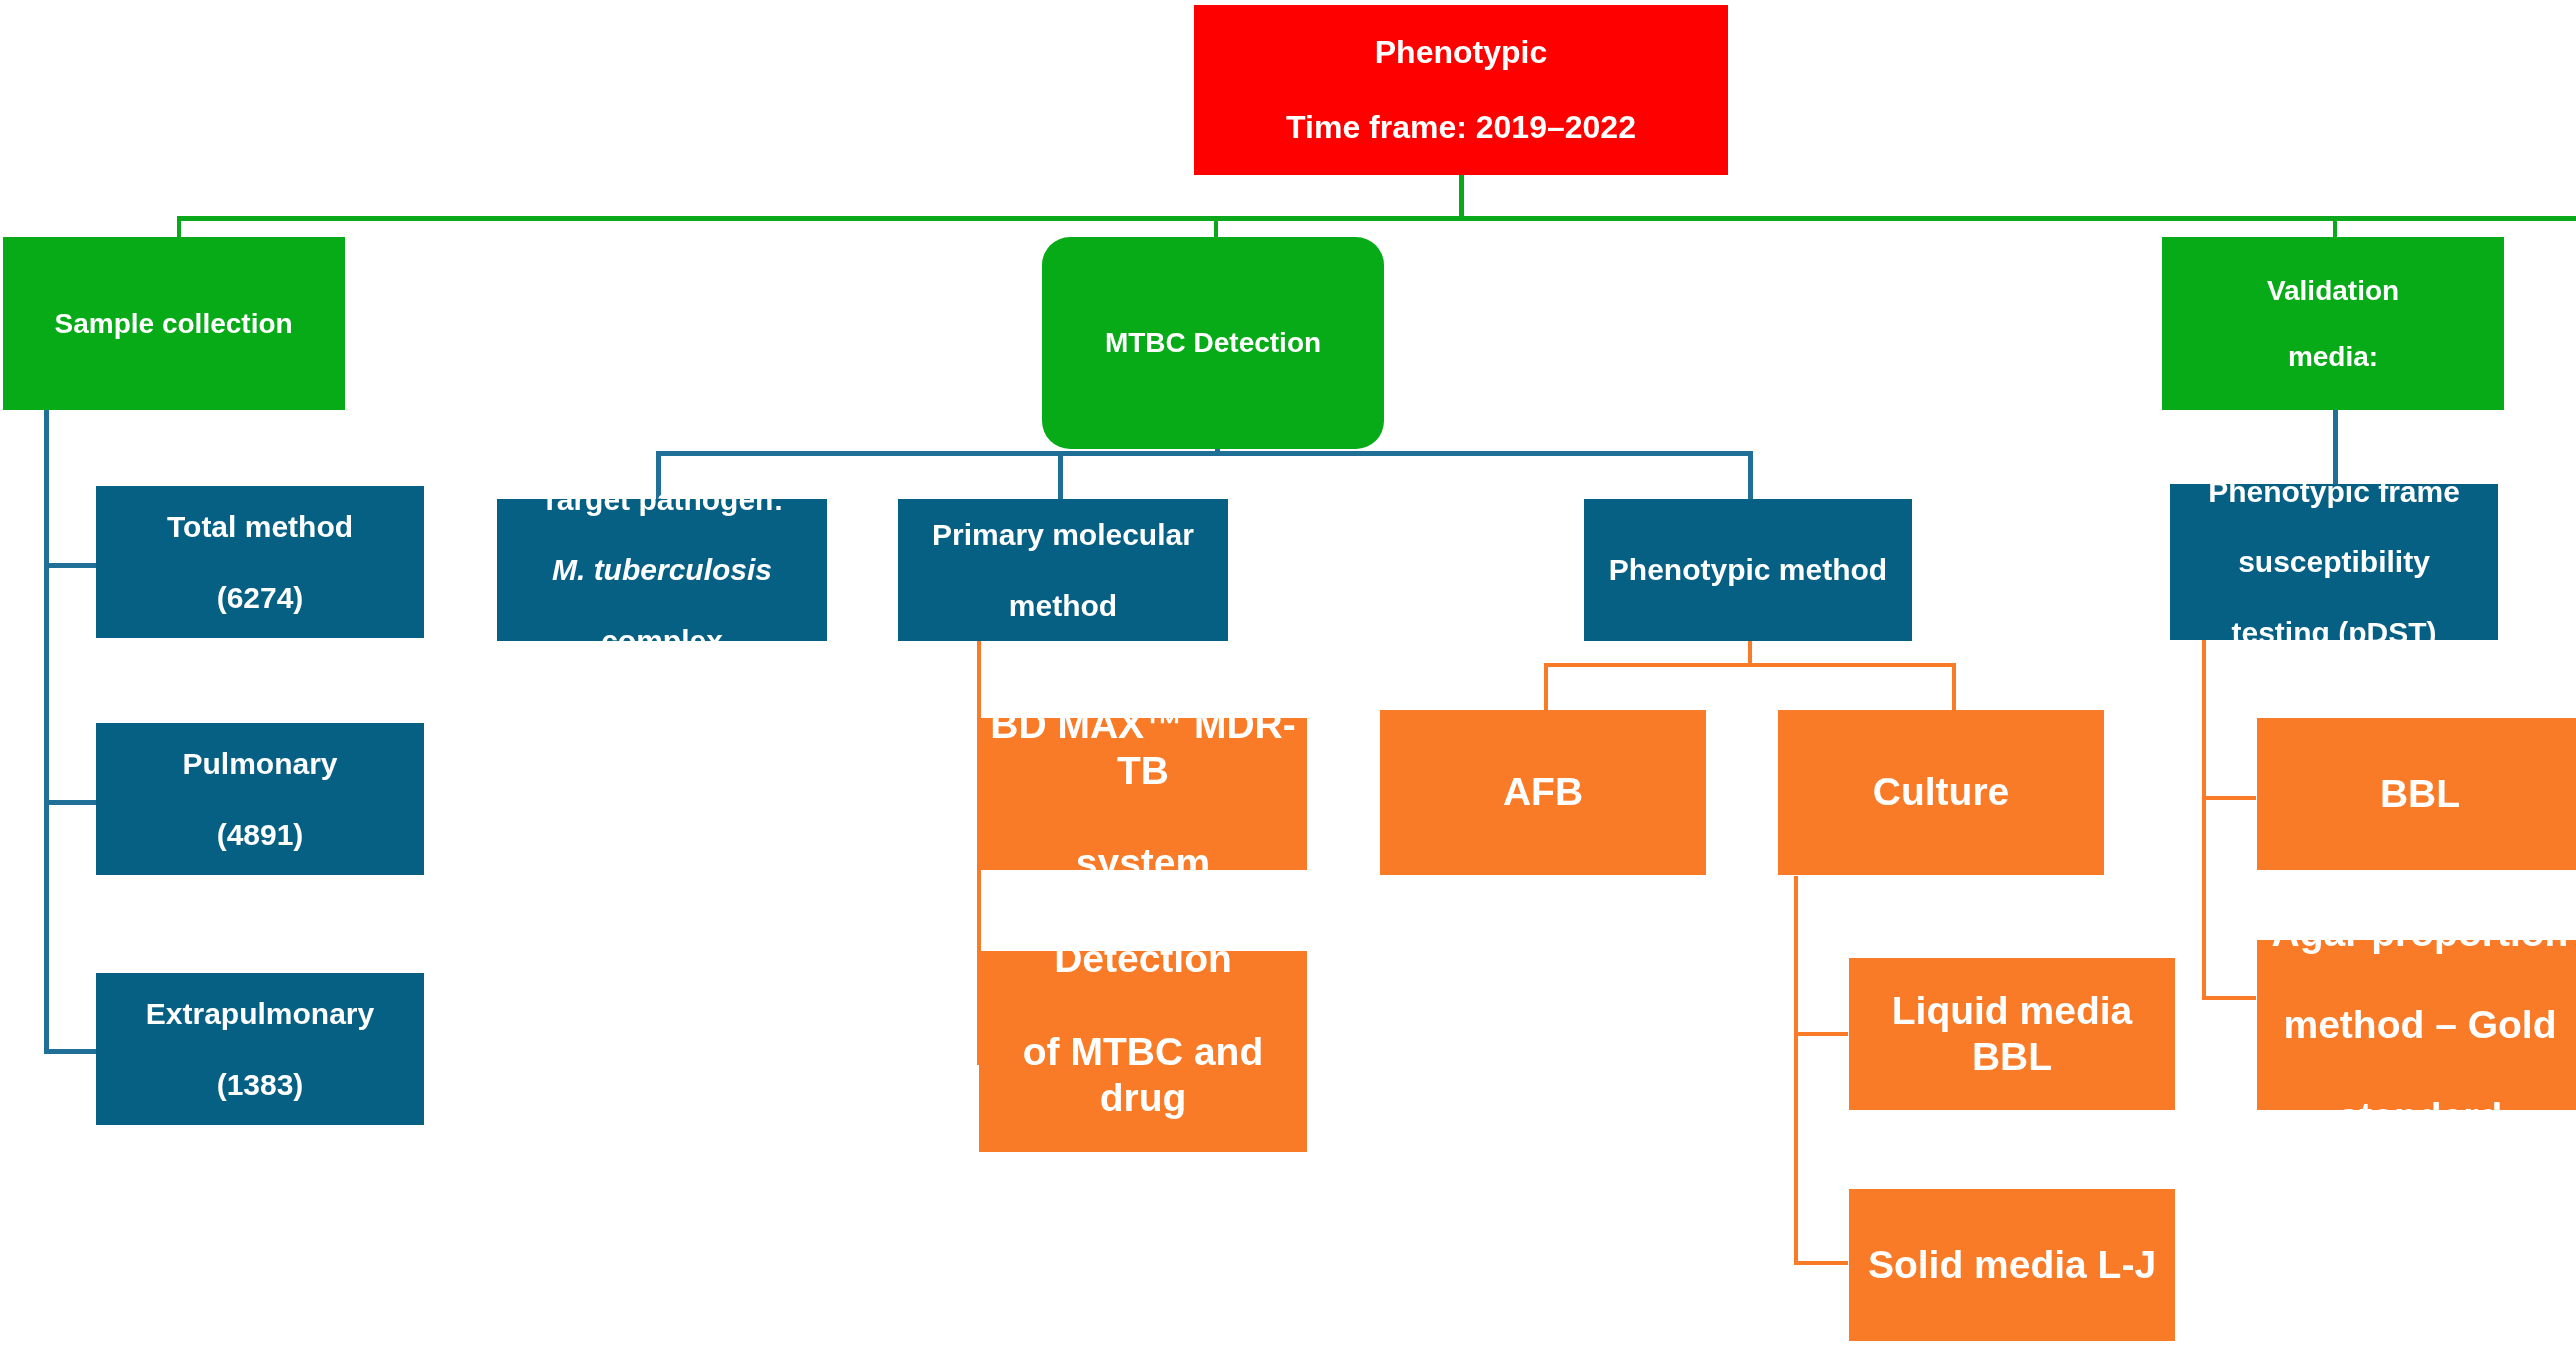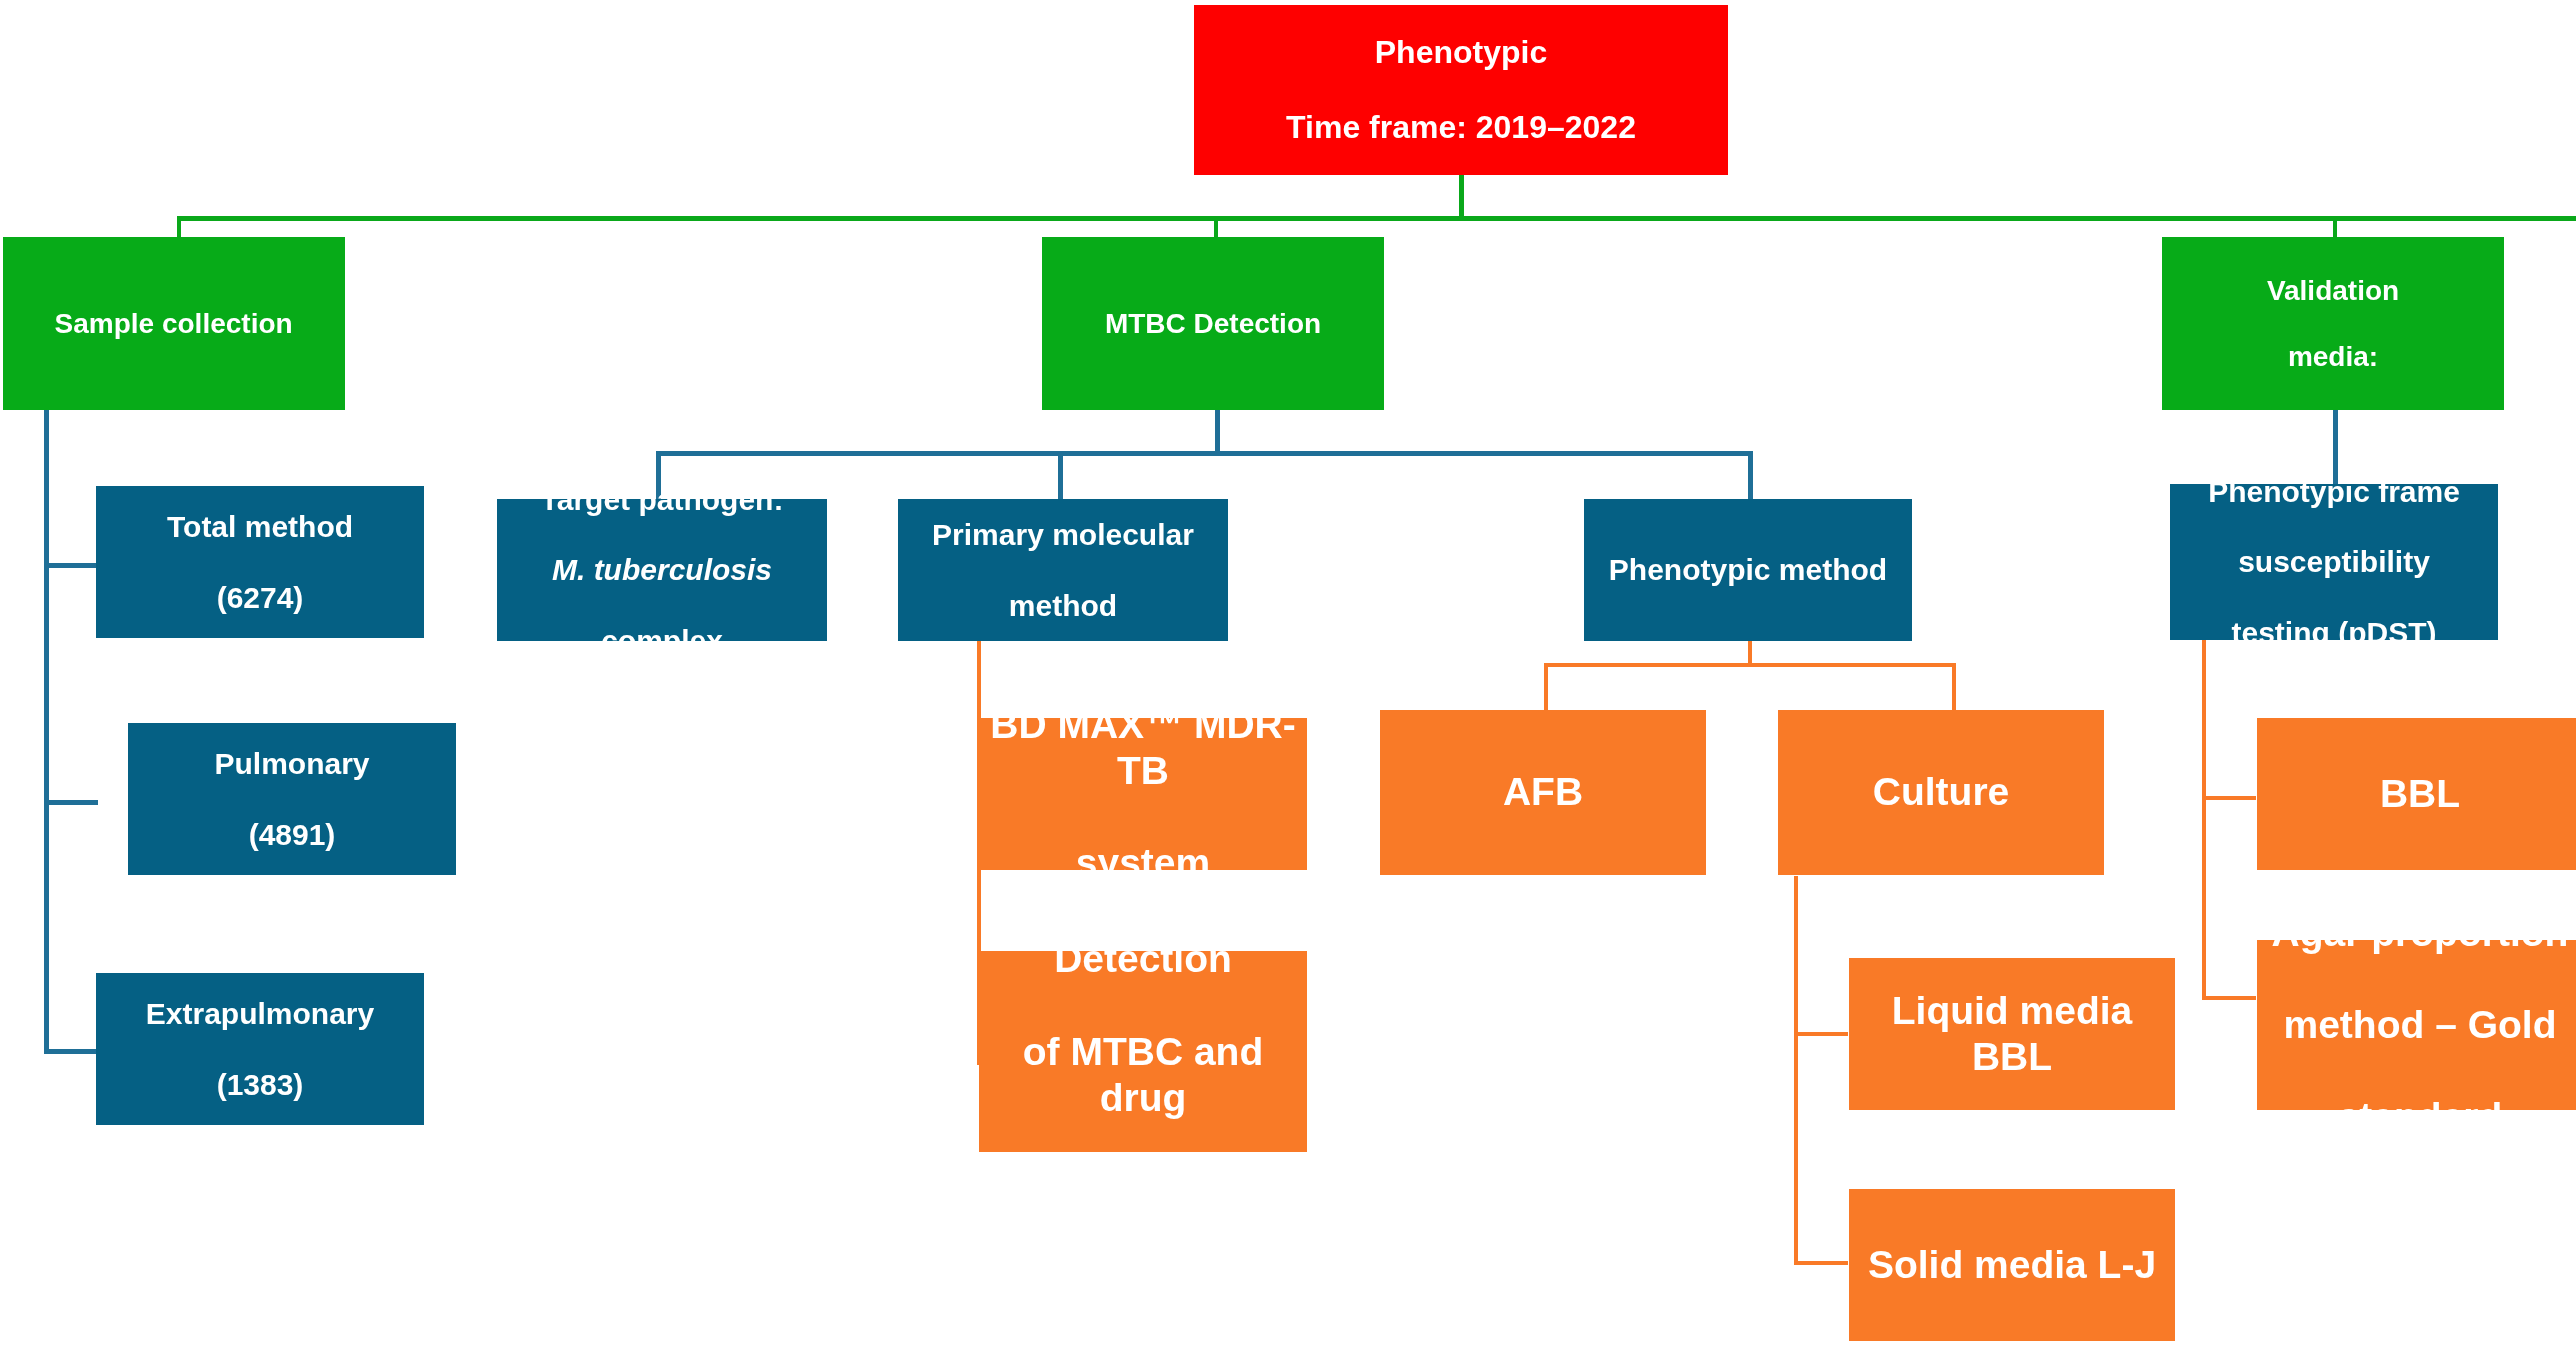--- a/index.html
+++ b/index.html
@@ -91,39 +91,39 @@
     <span>
       <span>Phenotypic</span><br>
       <span>Time frame: 2019–2022</span>
     </span>
   </div>
 
   <div class="node green" style="left:2.6px; top:237px; width:342px; height:173px;">
     <span>Sample collection</span>
   </div>
 
-  <div class="node green" style="left:1042px; top:237px; width:342px; height:173px;">
+  <div class="node green" style="left:1042px; top:237px; width:342px; height:212px;border-radius:28px;">
     <span>MTBC Detection</span>
   </div>
 
   <div class="node green" style="left:2162px; top:237px; width:342px; height:173px;">
     <span>
       <span>Validation</span><br>
       <span>media:</span>
     </span>
   </div>
 
   <div class="node blue" style="left:96px; top:486px; width:328px; height:152px;">
     <span>
       <span>Total method</span><br>
       <span>(6274)</span>
     </span>
   </div>
 
-  <div class="node blue" style="left:96px; top:723px; width:328px; height:152px;margin-left:32px;">
+  <div class="node blue" style="left:96px; top:723px; width:328px; height:152px;">
     <span>
       <span>Pulmonary</span><br>
       <span>(4891)</span>
     </span>
   </div>
 
   <div class="node blue" style="left:96px; top:973px; width:328px; height:152px;">
     <span>
       <span>Extrapulmonary</span><br>
       <span>(1383)</span>

